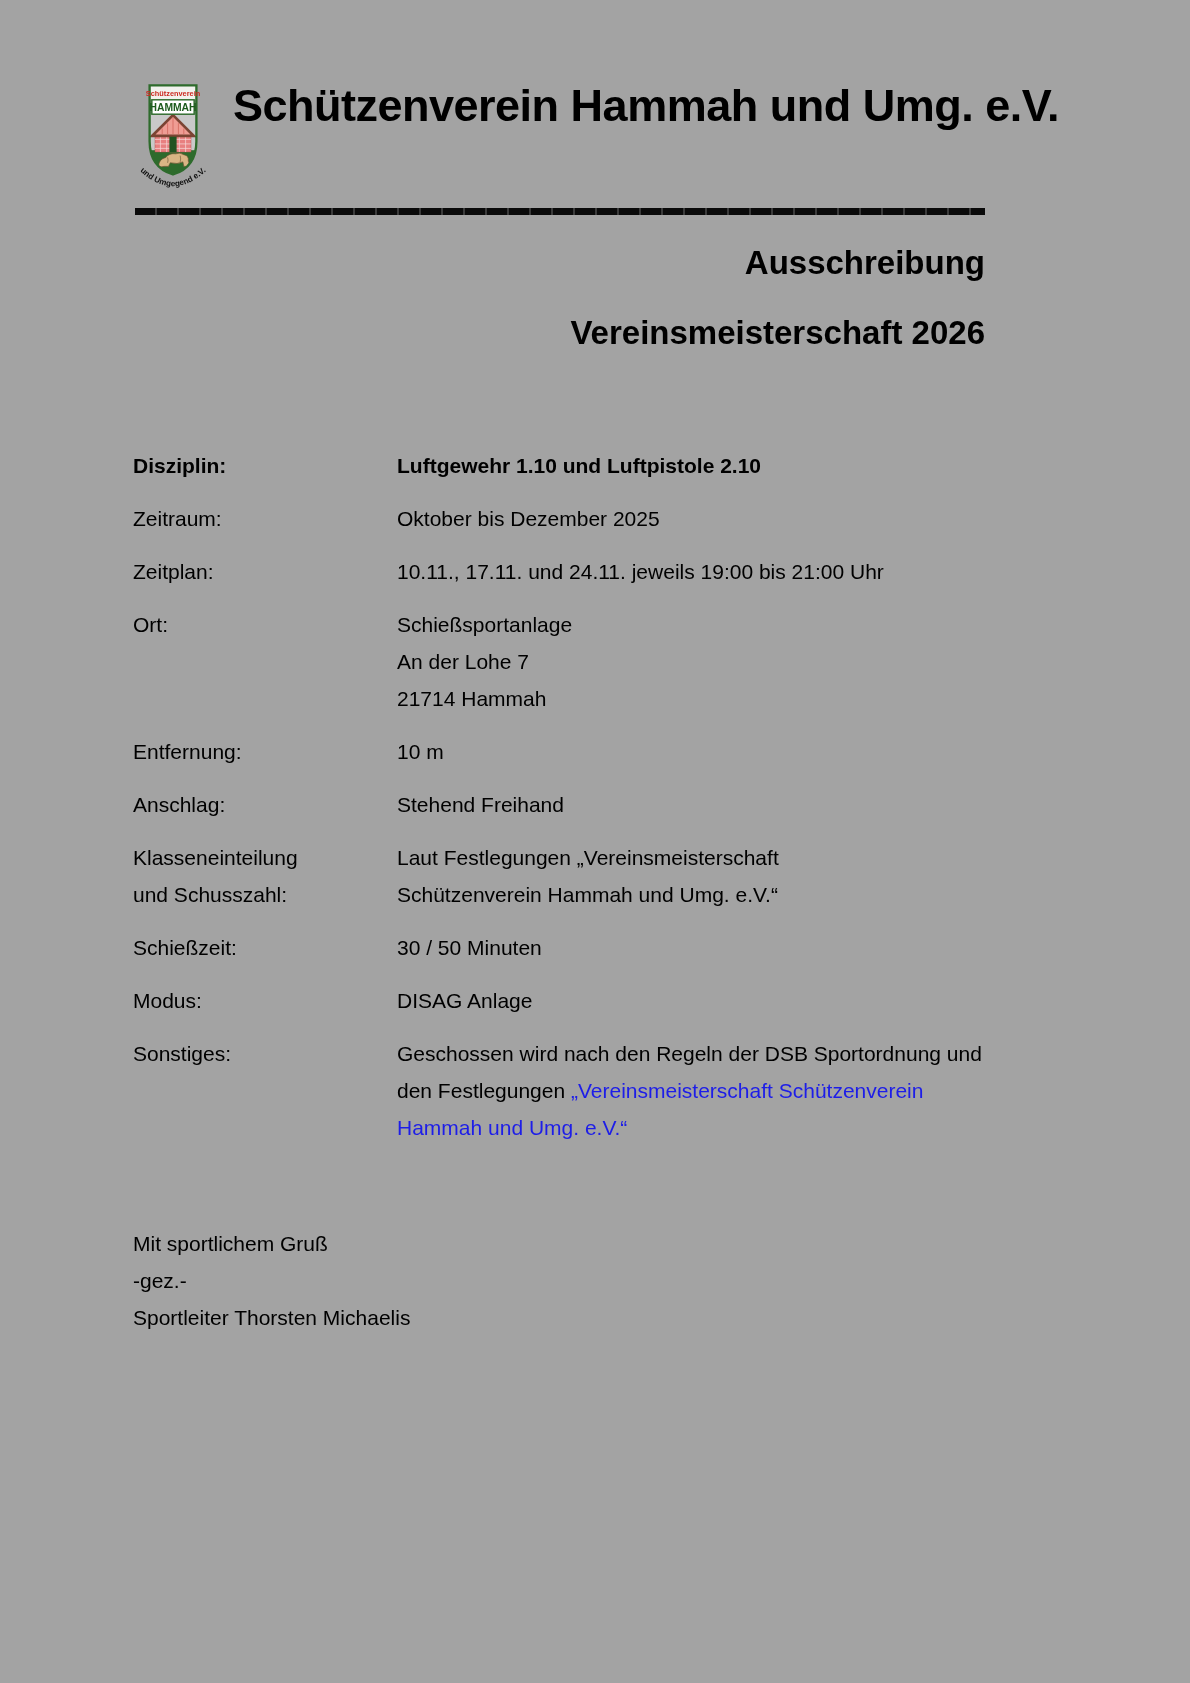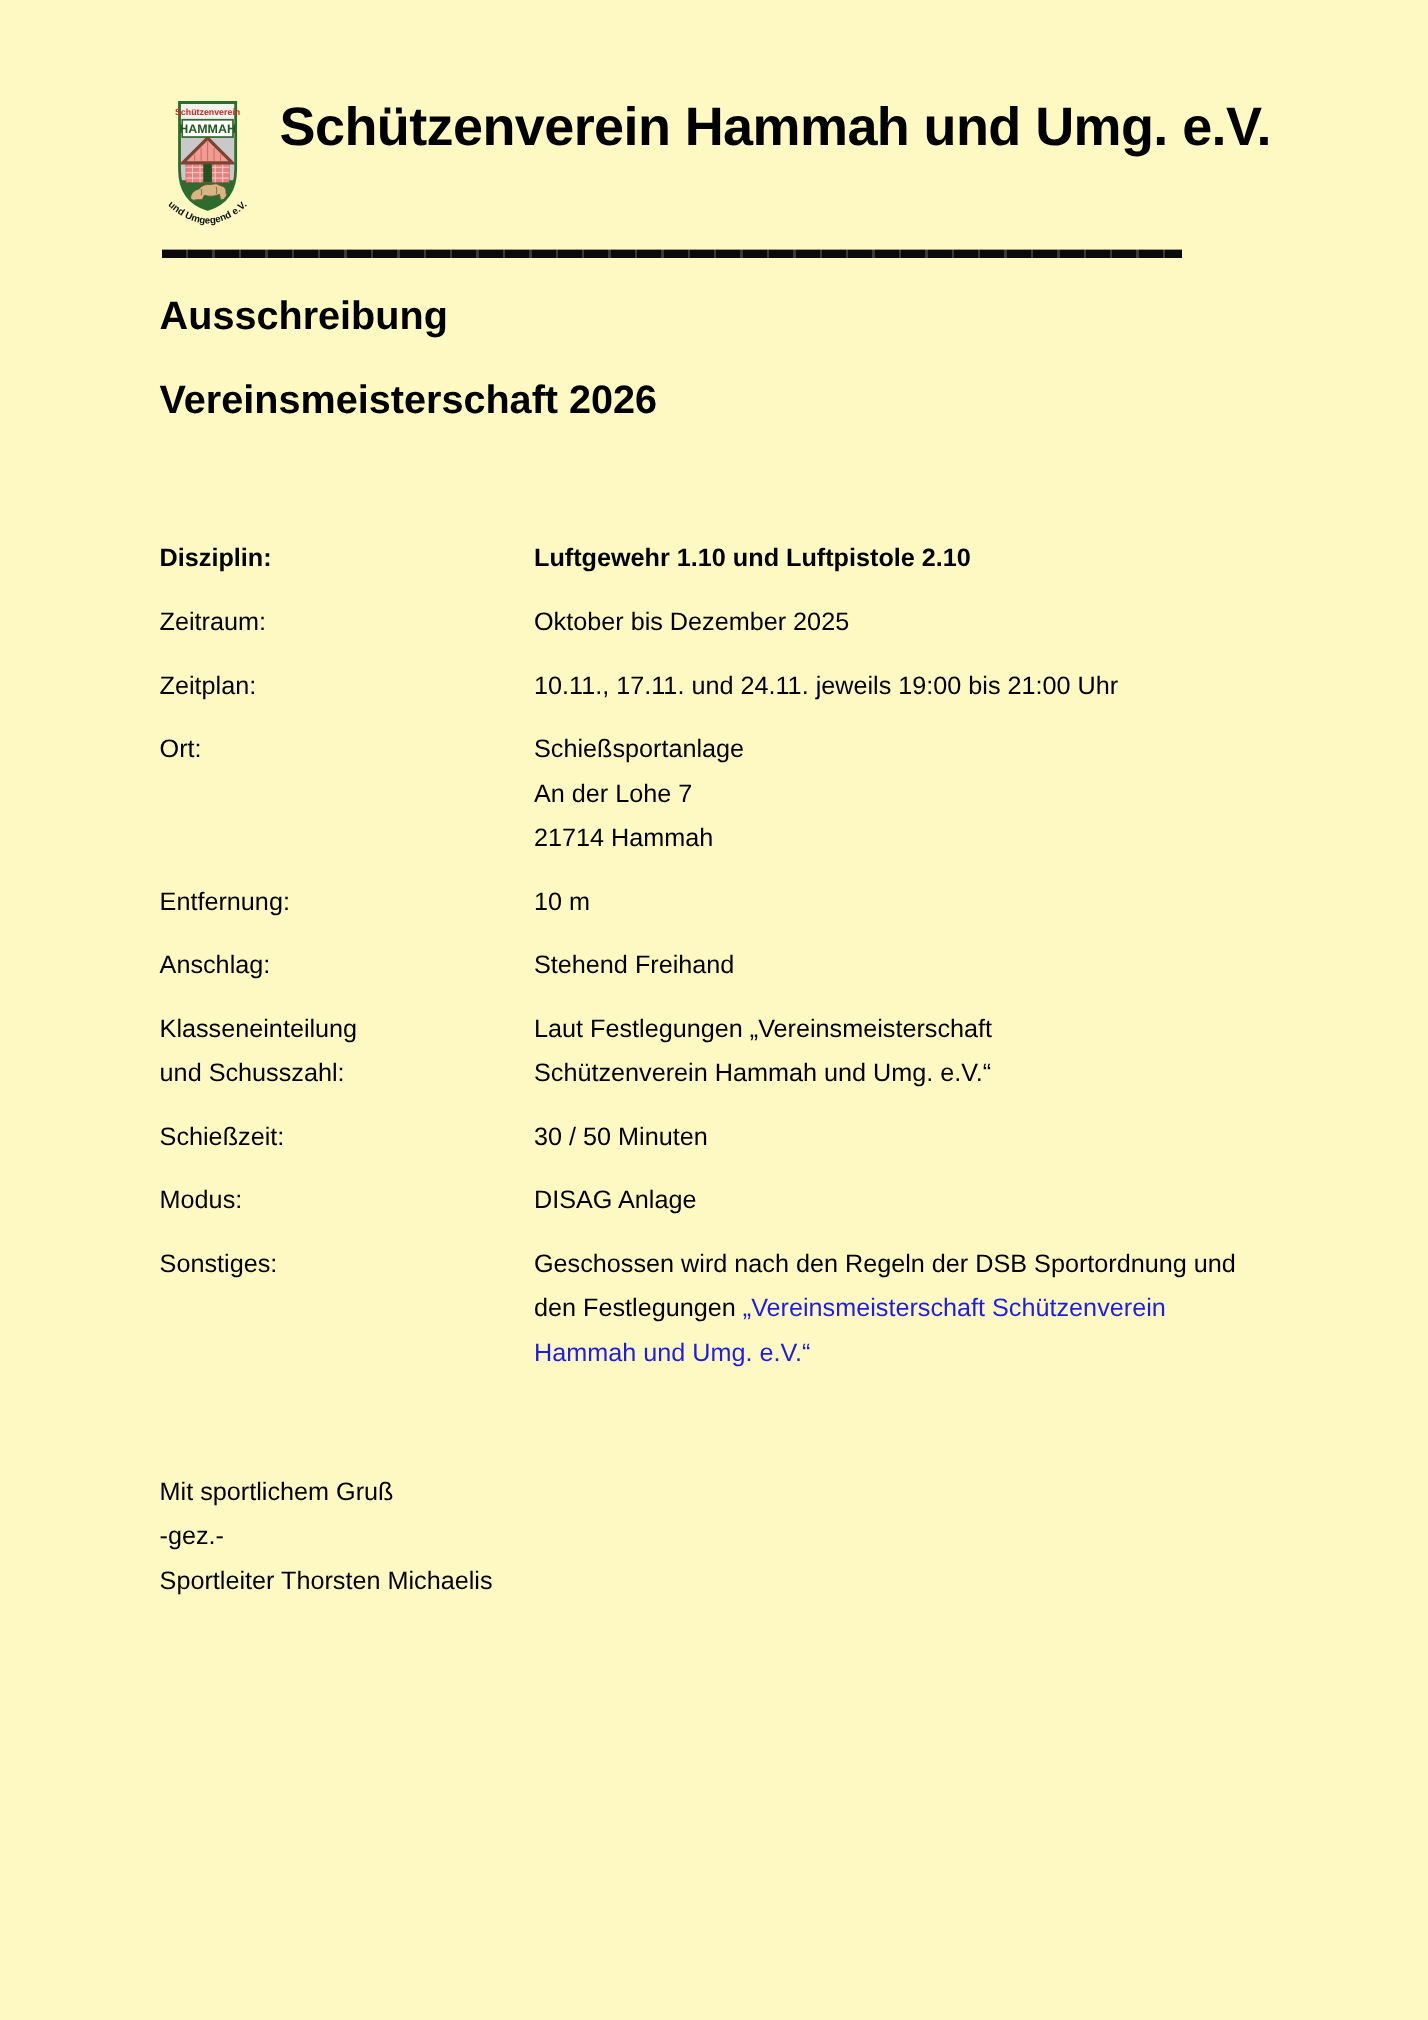--- a/index.html
+++ b/index.html
@@ -1,44 +1,44 @@
 <!DOCTYPE html>
 <html lang="de"><head>
 <meta charset="utf-8">
 <style>
   html,body{margin:0;padding:0;background:#ffffff;}
   .page{
     position:relative;
     width:1190px;height:1683px;
-    background:#fef9c3;
+    background:#a3a3a3;
     font-family:"Liberation Sans", sans-serif;
     color:#000;
     overflow:hidden;
   }
   
   .logo{position:absolute;left:128px;top:80px;width:90px;height:124px;}
   .main-title{
     position:absolute;left:233px;top:80px;width:810px;
     font-size:45px;font-weight:bold;letter-spacing:-0.5px;
     white-space:nowrap;
   }
   .divider{
     position:absolute;left:135px;top:208px;width:850px;height:7px;
     background:repeating-linear-gradient(90deg,#0a0a0a 0px,#0a0a0a 20px,#3a3a3a 20px,#3a3a3a 22px);
   }
   
   .subtitle{
-    position:absolute;left:133px;width:852px;text-align:left;
+    position:absolute;left:133px;width:852px;text-align:right;
     font-size:33px;font-weight:bold;white-space:nowrap;
   }
   .subtitle1{top:244px;}
   .subtitle2{top:314px;}
   
   .rows{position:absolute;left:133px;top:447px;width:910px;font-size:21px;}
-  .row{display:flex;margin-bottom:16px;gap:48px;}
+  .row{display:flex;margin-bottom:16px;}
   .row .label{width:264px;flex-shrink:0;}
   .row .value{flex:1;}
   .line{margin:0;line-height:37px;white-space:nowrap;}
   .bold{font-weight:bold;}
   .doclink{cursor:pointer;}
   
   .closing{position:absolute;left:133px;top:1225px;font-size:21px;}
 </style>
 </head>
 <body>

